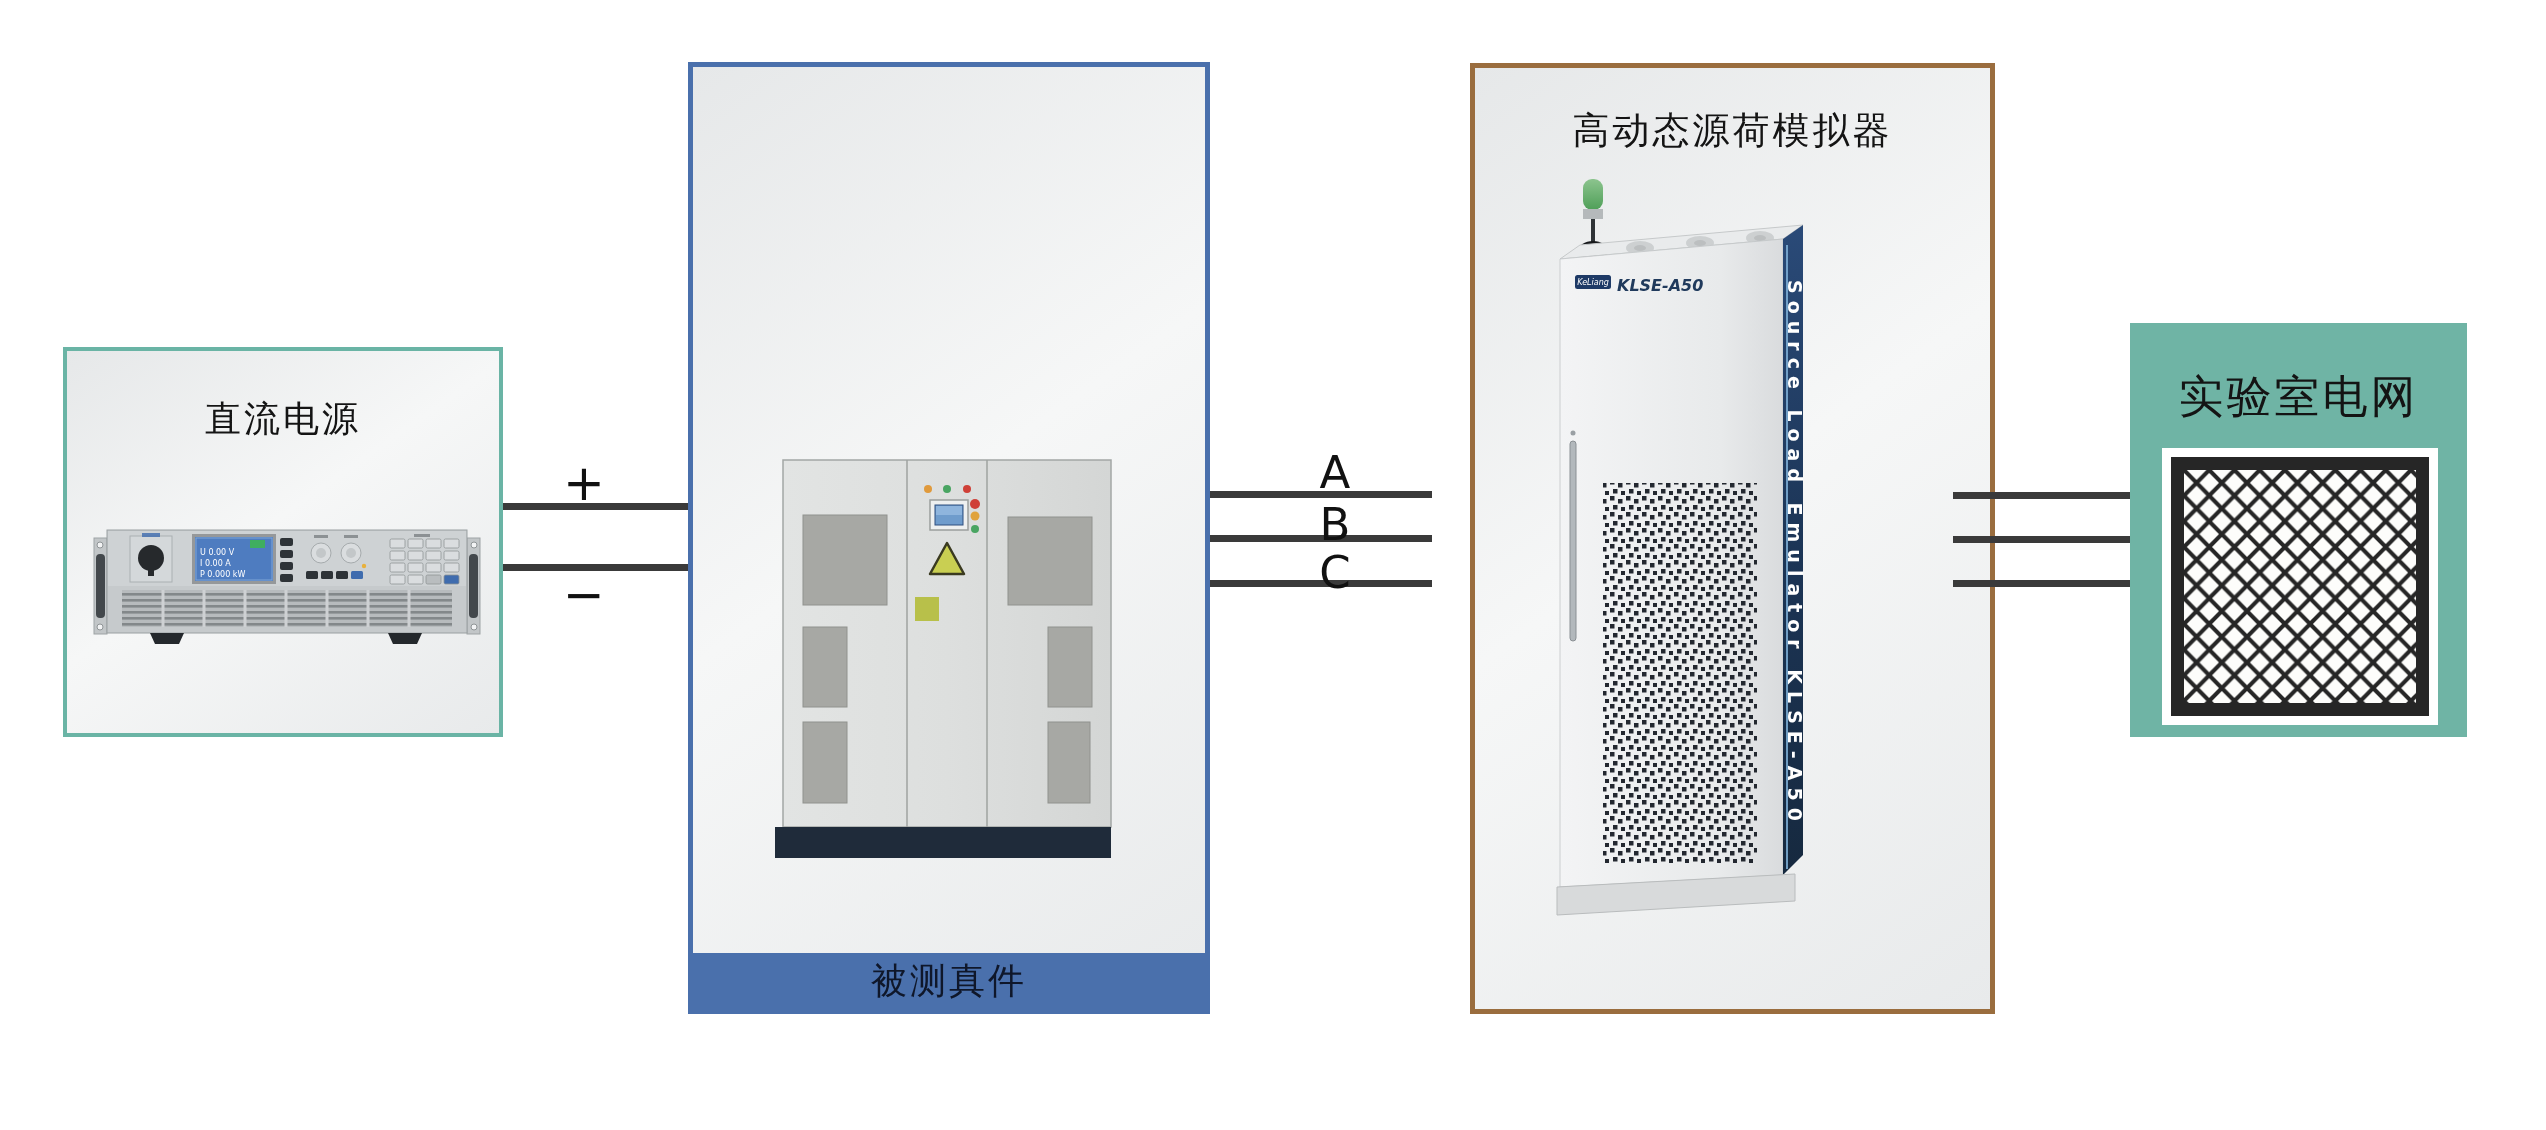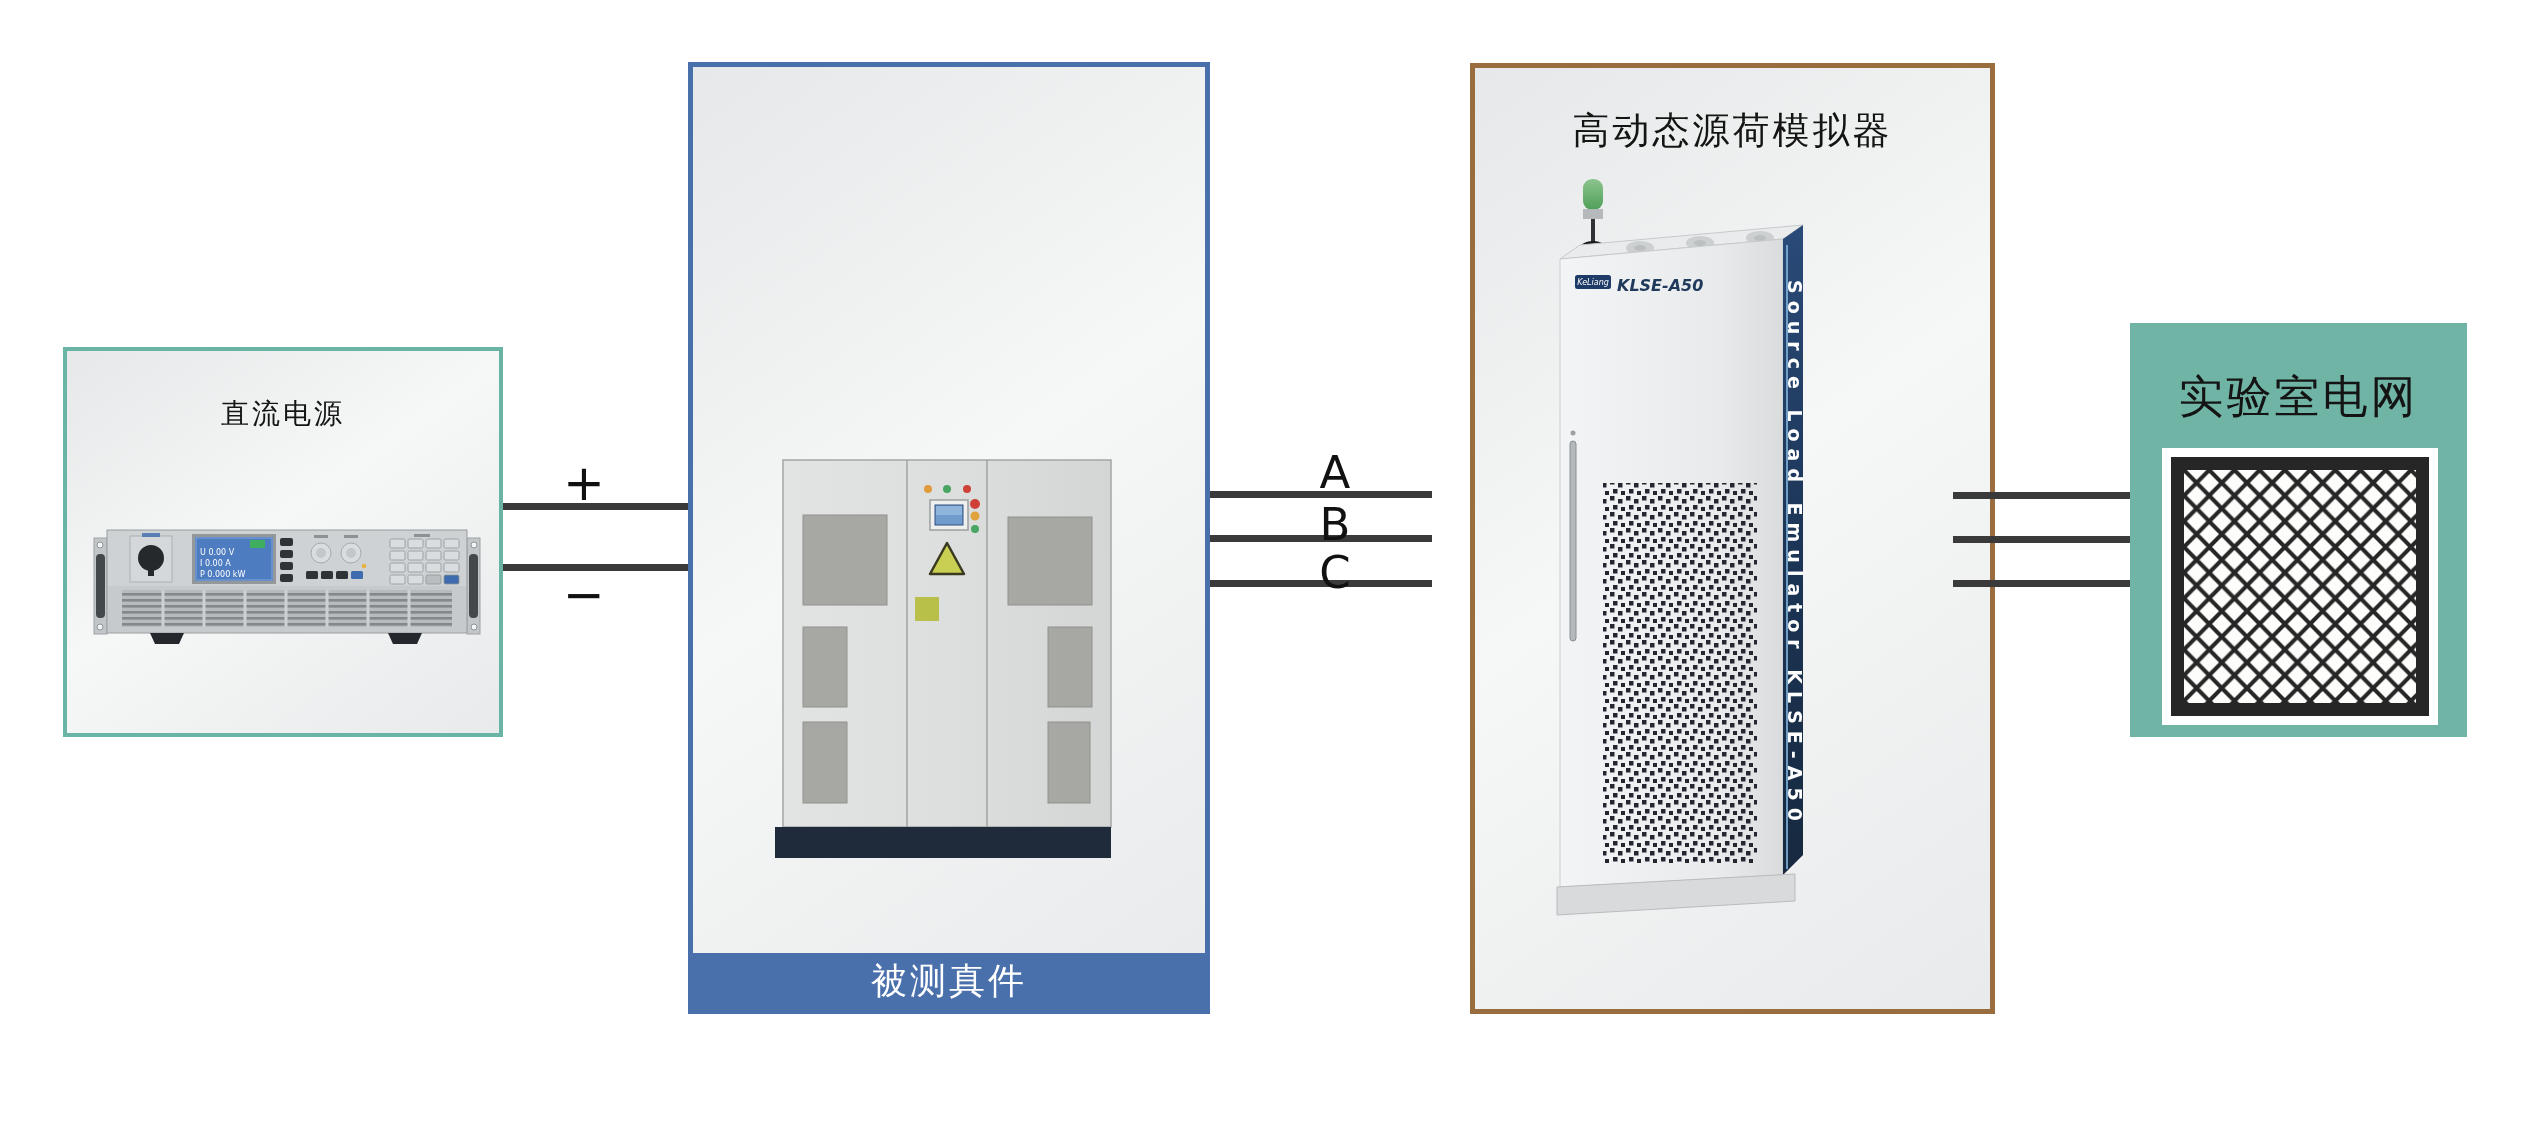--- a/index.html
+++ b/index.html
@@ -6,21 +6,21 @@
   #canvas{
     position:relative;width:2546px;height:1130px;background:#ffffff;overflow:hidden;
     font-family:"DejaVu Sans","Liberation Sans",sans-serif;color:#151515;
   }
   .box{position:absolute;box-sizing:border-box;
     background:linear-gradient(145deg,#e6e8e9 0%,#f6f7f7 46%,#e8eaeb 100%);}
   .box-title{position:absolute;left:0;right:0;text-align:center;
     font-size:37px;letter-spacing:3px;color:#141414;white-space:nowrap;}
   .footer-bar{position:absolute;left:0;right:0;bottom:0;height:56px;
     display:flex;align-items:center;justify-content:center;
-    color:#ffffff;font-size:36px;letter-spacing:3px;white-space:nowrap;}
+    color:#0f172a;font-size:36px;letter-spacing:3px;white-space:nowrap;}
   .dc-box{left:63px;top:347px;width:440px;height:390px;border:4px solid #6ab4a5;}
   .ctrl-box{left:688px;top:62px;width:522px;height:952px;border:5px solid #4a70ac;}
   .emu-box{left:1470px;top:63px;width:525px;height:951px;border:5px solid #9a6d3e;}
   .grid-box{left:2130px;top:323px;width:337px;height:414px;background:#6fb4a5;}
   .ctrl-box .footer-bar{background:#4a70ac;}
   .emu-box .footer-bar{background:#9a6d3e;}
   .wire{position:absolute;height:7px;background:#3a3a3a;}
   .wire-label{position:absolute;width:56px;text-align:center;color:#111;line-height:1;}
   .lbl-sign{font-size:50px;}
   .lbl-phase{font-size:45px;}
@@ -30,21 +30,21 @@
   .grid-black{width:100%;height:100%;box-sizing:border-box;
     border:13px solid #262626;background:#fdfdfb;}
   .grid-black svg{display:block;width:100%;height:100%;}
 </style>
 </head>
 <body>
 
 <div id="canvas">
 
   <div class="box dc-box">
-    <div class="box-title" style="top:44px;font-size:28px;">直流电源</div>
+    <div class="box-title" style="top:44px;font-size:36px;">直流电源</div>
   </div>
 
   <svg class="dev" style="left:92px;top:528px;" width="390" height="118" viewBox="0 0 390 118">
 
     <rect x="2" y="10" width="13" height="96" fill="#c2c6c8" stroke="#9ea3a5" stroke-width="1"></rect>
     <rect x="375" y="10" width="13" height="96" fill="#c2c6c8" stroke="#9ea3a5" stroke-width="1"></rect>
     <circle cx="8" cy="17" r="3" fill="#f2f3f4" stroke="#8f9496"></circle>
       <circle cx="8" cy="99" r="3" fill="#f2f3f4" stroke="#8f9496"></circle>
     <circle cx="382" cy="17" r="3" fill="#f2f3f4" stroke="#8f9496"></circle>
       <circle cx="382" cy="99" r="3" fill="#f2f3f4" stroke="#8f9496"></circle>

